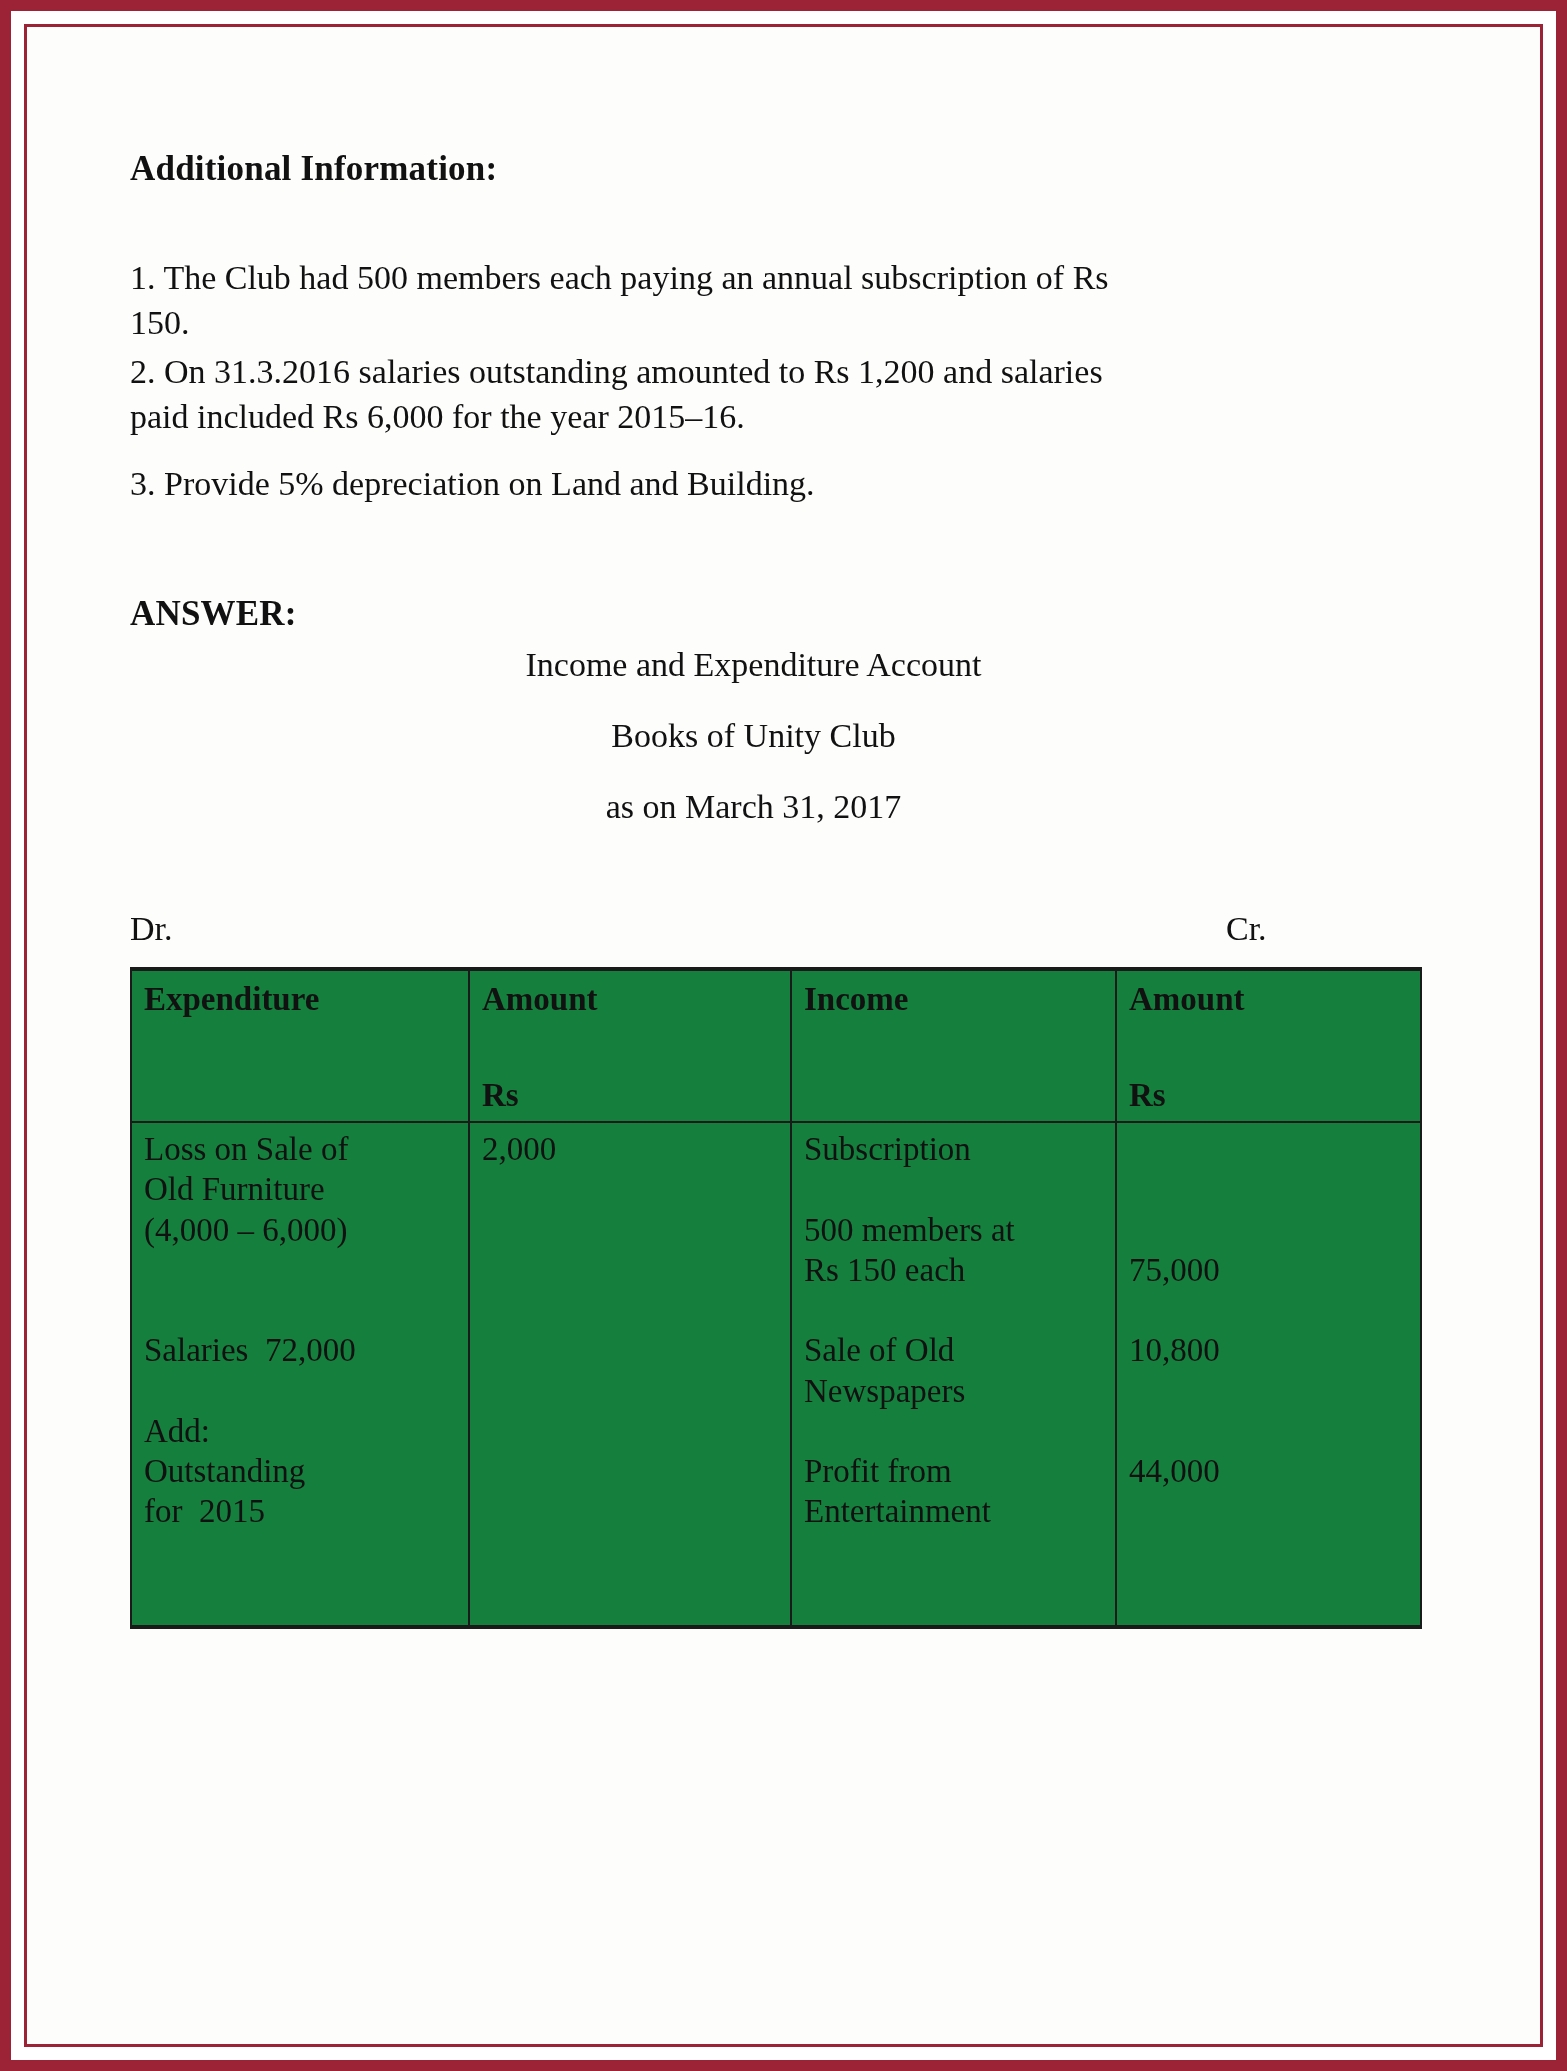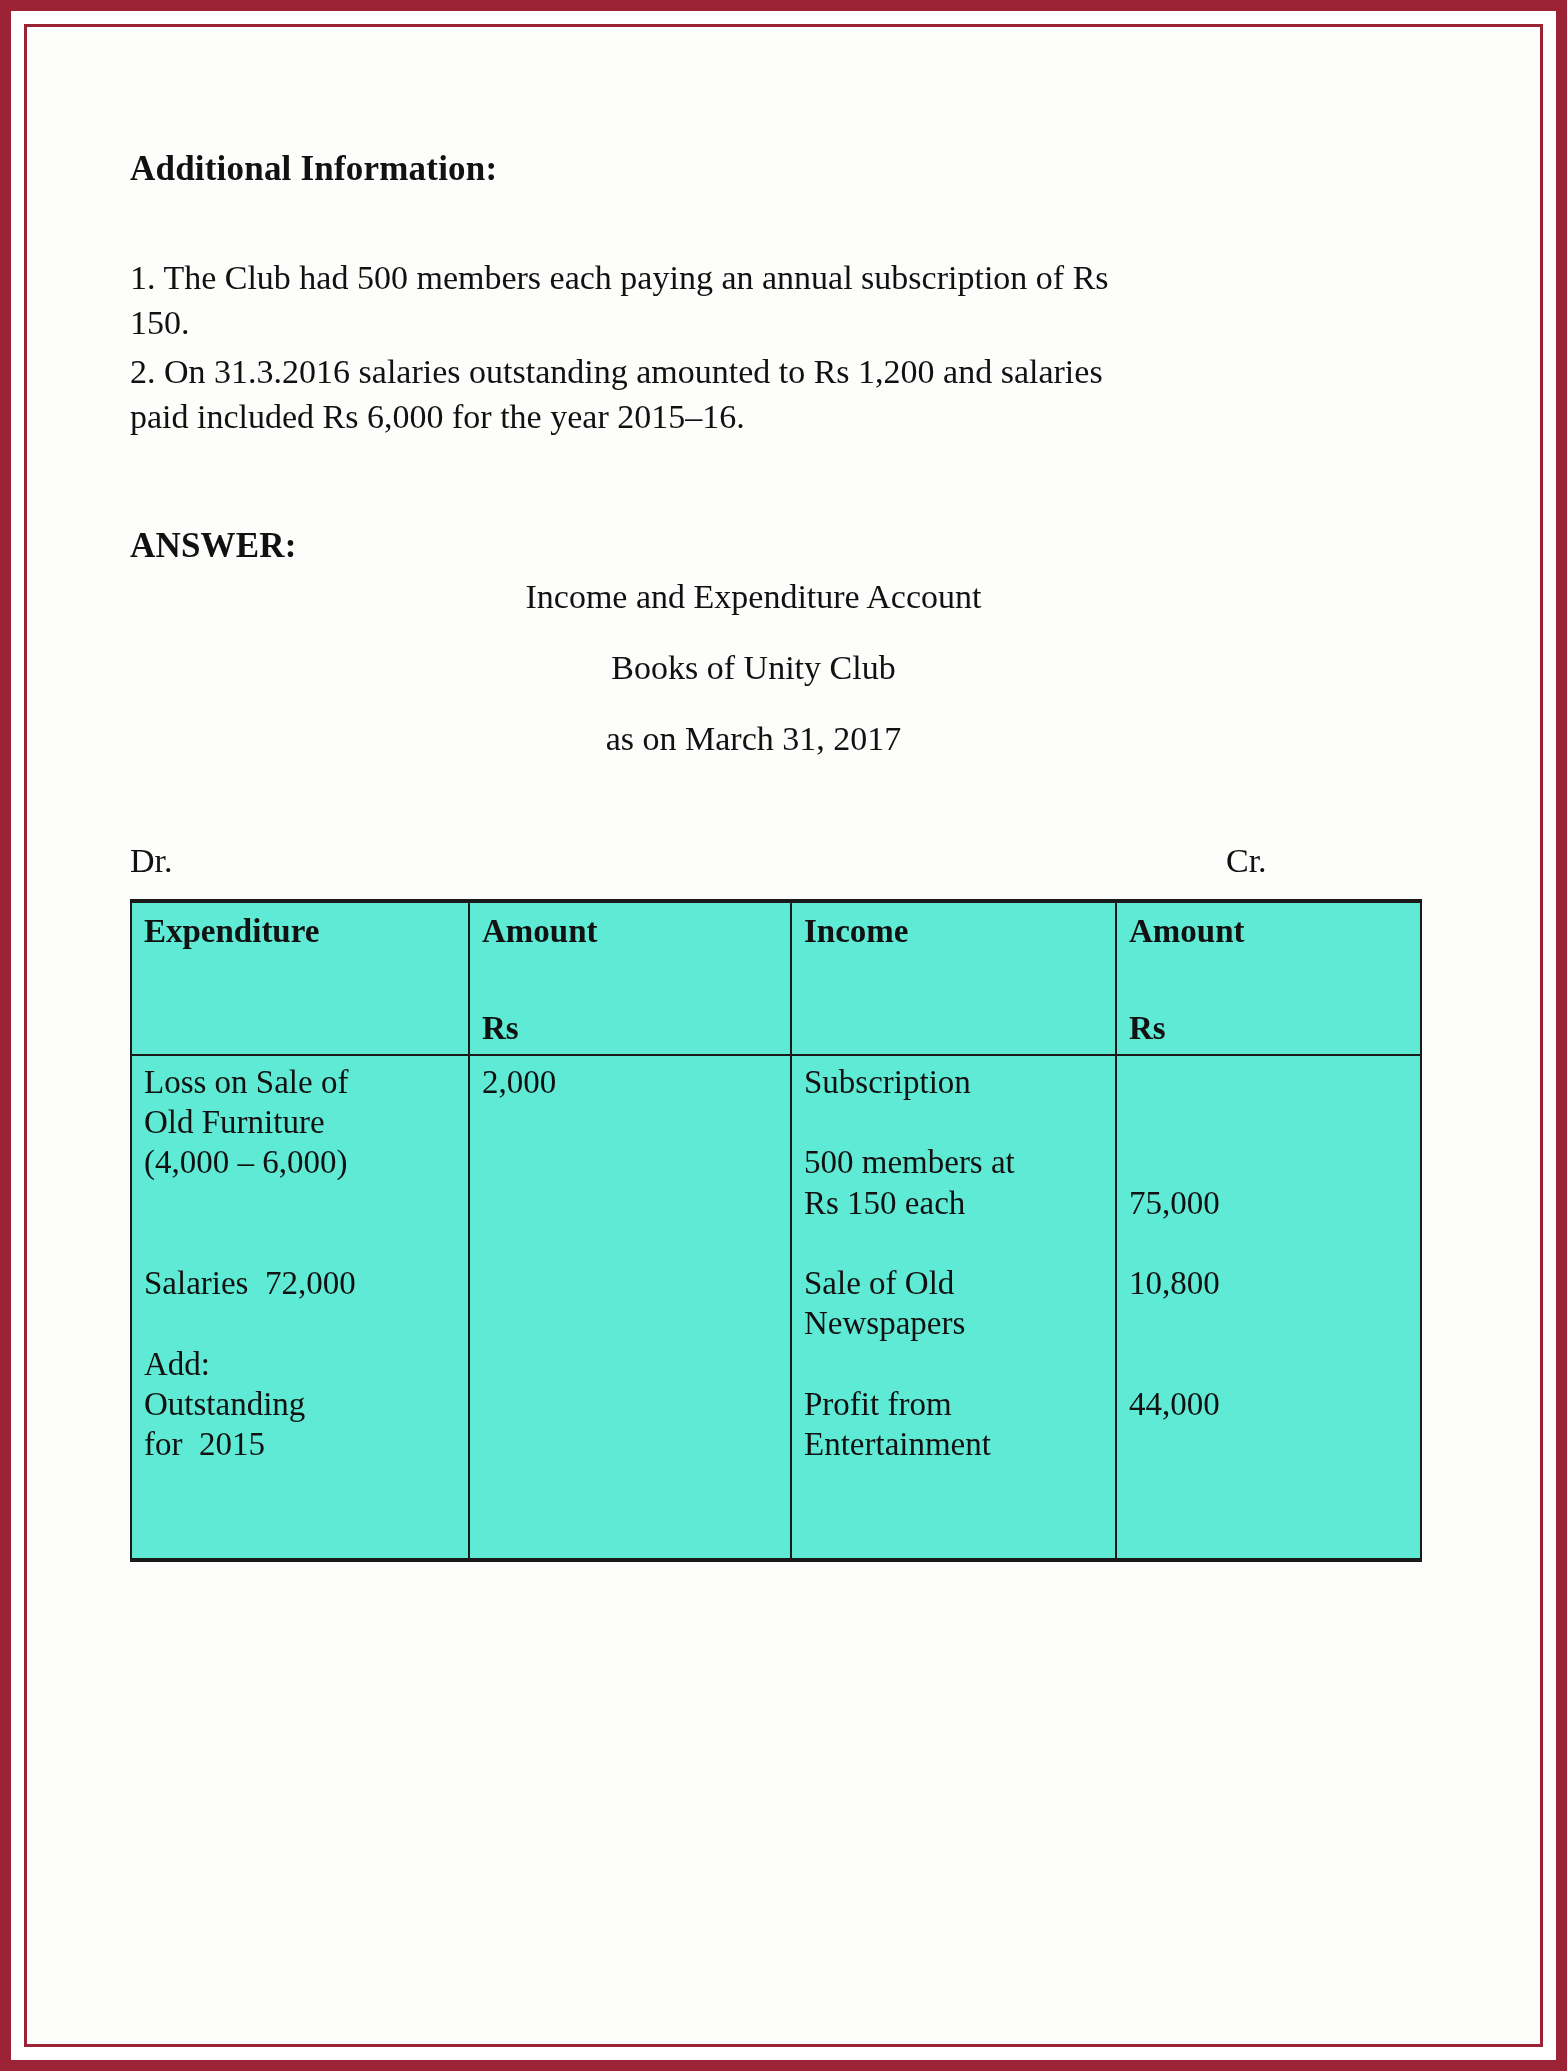--- a/index.html
+++ b/index.html
@@ -99,21 +99,21 @@
     top: 0;
     font-size: 34px;
     line-height: 1;
   }
 
   
   table.ledger {
     border-collapse: collapse;
     width: 1290px;
     table-layout: fixed;
-    background: #5eead4;
+    background: #15803d;
   }
   table.ledger td {
     border-left: 2px solid #1a1a1a;
     border-right: 2px solid #1a1a1a;
     vertical-align: top;
     padding: 6px 10px 6px 12px;
     font-size: 33px;
     line-height: 1.22;
   }
   table.ledger tr.head-row td {
@@ -145,20 +145,21 @@
 </div>
 
 <div id="content">
 
   <div class="section-heading">Additional Information:</div>
 
   <p class="para first">1.  The Club had 500 members each paying an annual subscription of Rs 150.</p>
 
   <p class="para">2. On 31.3.2016 salaries outstanding amounted to Rs 1,200 and salaries paid included Rs 6,000 for the year 2015–16.</p>
 
+  <p class="para">3. Provide 5% depreciation on Land and Building.</p>
 
   <div class="answer-heading">ANSWER:</div>
 
   <div class="title-block">
     <div class="title-line">Income and Expenditure Account</div>
     <div class="title-line">Books of Unity Club</div>
     <div class="title-line">as on March 31, 2017</div>
   </div>
 
   <div class="drcr-row">

